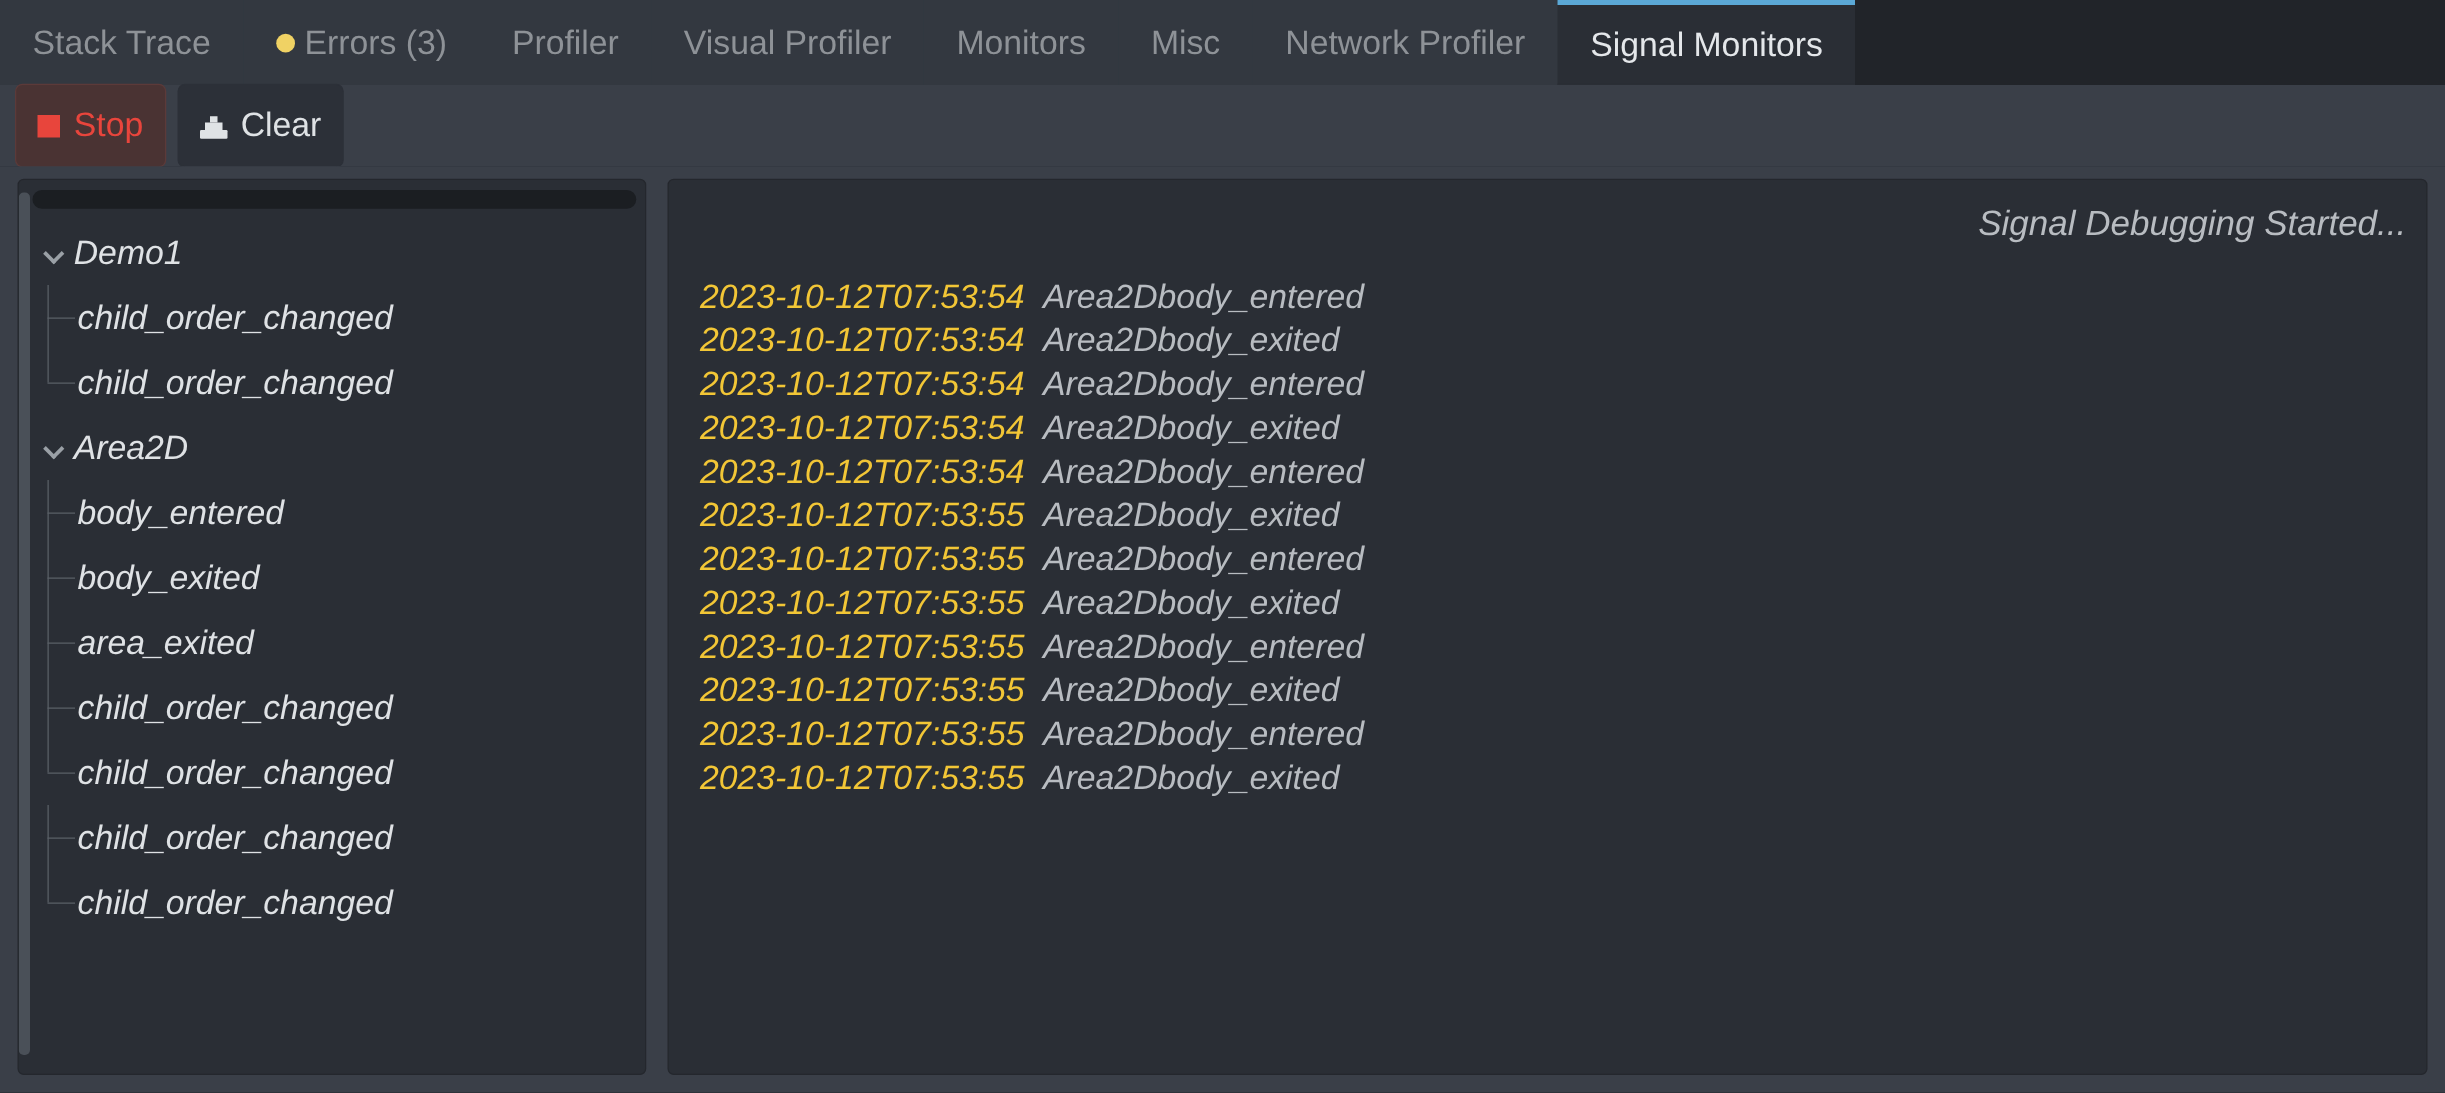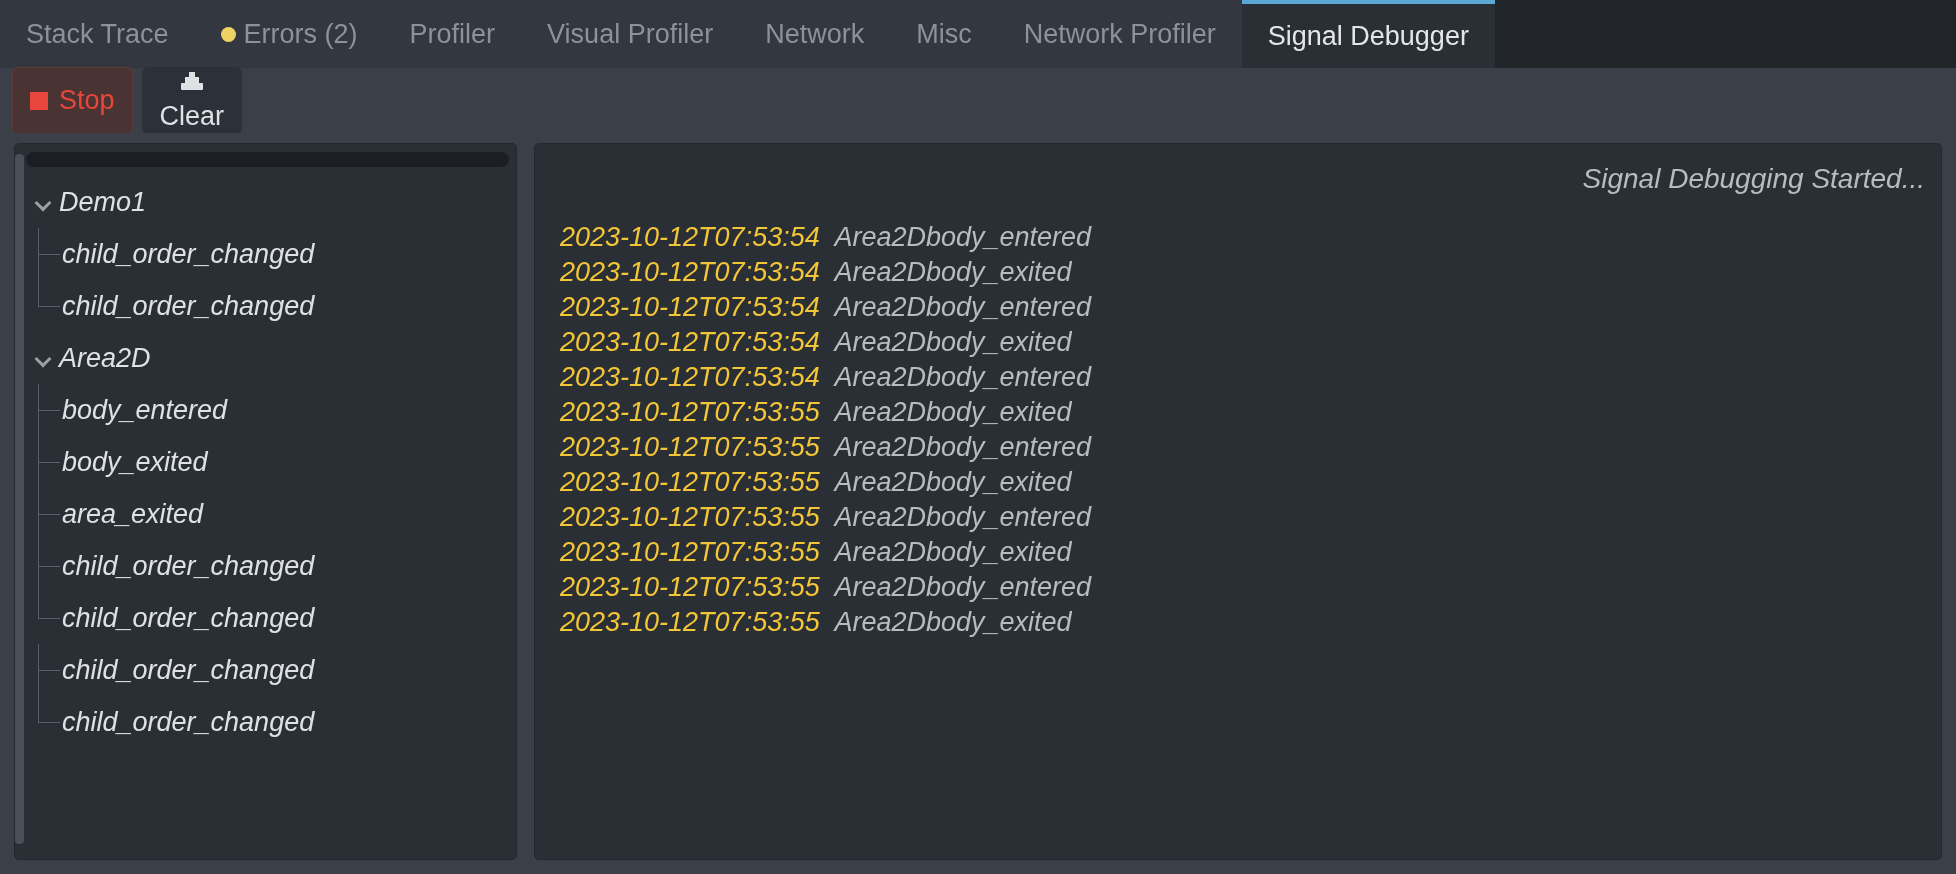--- a/index.html
+++ b/index.html
@@ -100,21 +100,20 @@
   }
   .tbtn.stop {
     background: #4a3333;
     border: 1px solid #5c3a39;
     color: #e8453c;
   }
   .tbtn.clear {
     background: #2c3038;
     border: 1px solid #2c3038;
     color: #dfe2e5;
-    flex-direction: column;
   }
   .sq-icon {
     width: 18px; height: 18px;
     background: #e8453c;
     display: inline-block;
     flex: 0 0 auto;
   }
   .broom-icon {
     width: 22px; height: 24px;
     position: relative;
@@ -281,39 +280,39 @@
 </head>
 <body>
 
 <div class="tabbar">
   <div class="tabstrip" id="tabstrip">
       <div class="tab">
         <span>Stack Trace</span>
       </div>
       <div class="tab">
         <span class="err-dot"></span>
-        <span>Errors (2)</span>
+        <span>Errors (3)</span>
       </div>
       <div class="tab">
         <span>Profiler</span>
       </div>
       <div class="tab">
         <span>Visual Profiler</span>
       </div>
       <div class="tab">
-        <span>Network</span>
+        <span>Monitors</span>
       </div>
       <div class="tab">
         <span>Misc</span>
       </div>
       <div class="tab">
         <span>Network Profiler</span>
       </div>
       <div class="tab active">
-        <span>Signal Debugger</span>
+        <span>Signal Monitors</span>
       </div>
     </div>
   <div class="tab-rest"></div>
 </div>
 
 <div class="toolbar">
   <div class="tbtn stop">
     <span class="sq-icon"></span>
     <span>Stop</span>
   </div>

